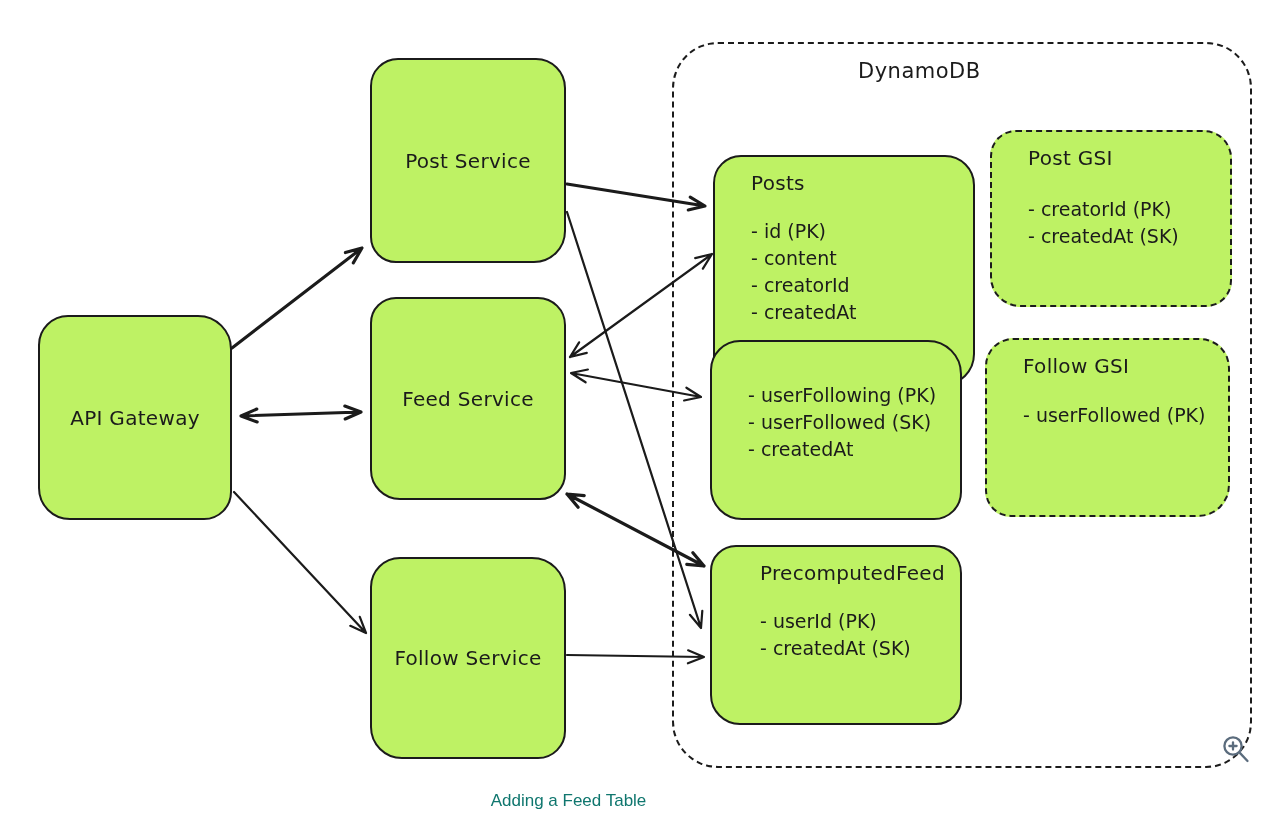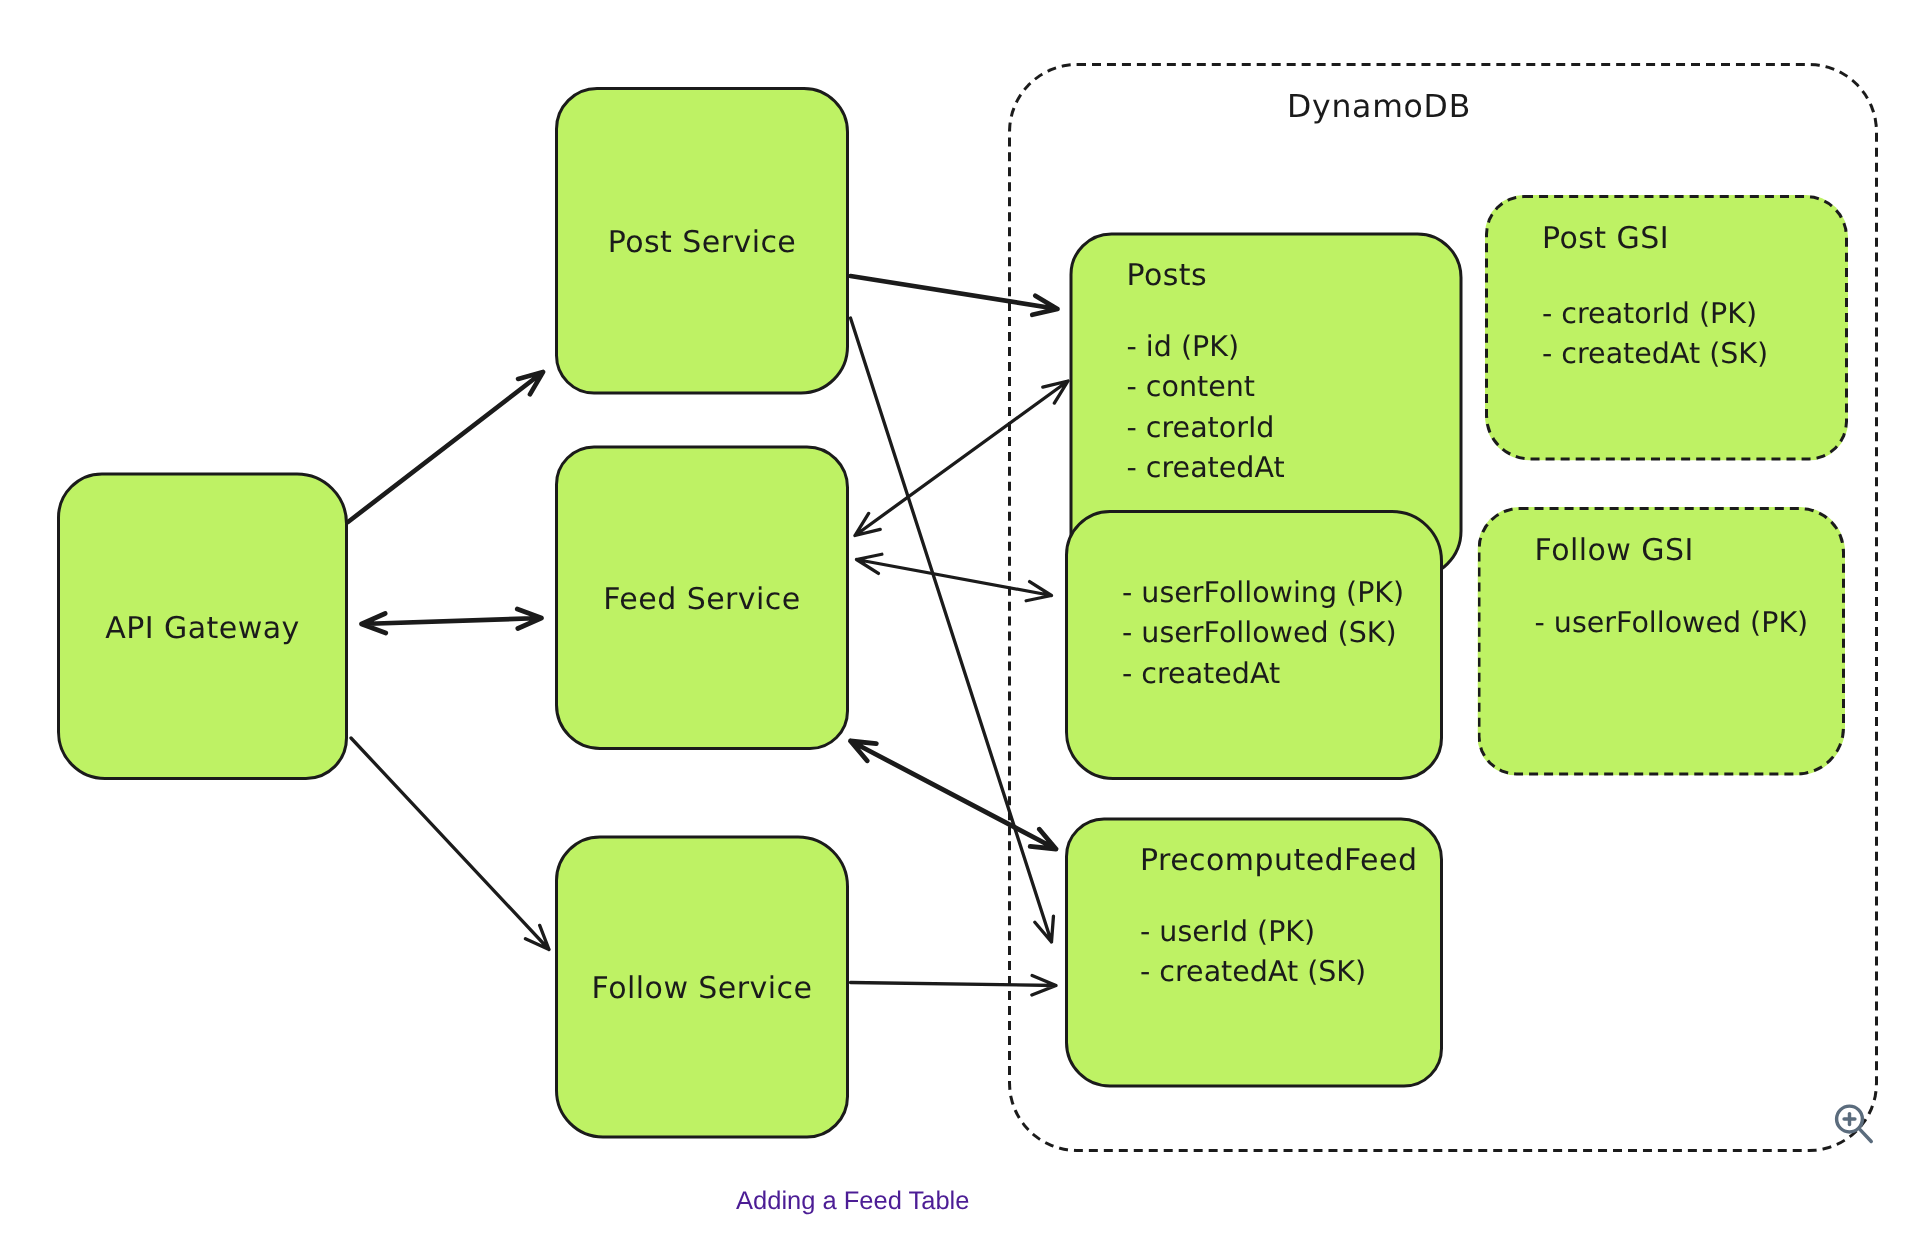--- a/index.html
+++ b/index.html
@@ -41,21 +41,21 @@
   .radius-b{border-radius:28px 30px 32px 26px;}
   .radius-c{border-radius:26px 28px 26px 30px;}
   #arrows{
     position:absolute;left:0;top:0;width:1282px;height:840px;
     pointer-events:none;
   }
   .caption{
     position:absolute;left:0;top:791px;width:1137px;
     text-align:center;
     font-family:"Liberation Sans", sans-serif;
-    font-size:17px;color:#4c1d95;
+    font-size:17px;color:#0f766e;
   }
   .zoom-icon{
     position:absolute;left:1218px;top:731px;width:36px;height:36px;
     cursor:pointer;
   }
 </style>
 </head>
 <body>
 
 <div class="node service radius-a" style="left:38px;top:315px;width:194px;height:205px;">

